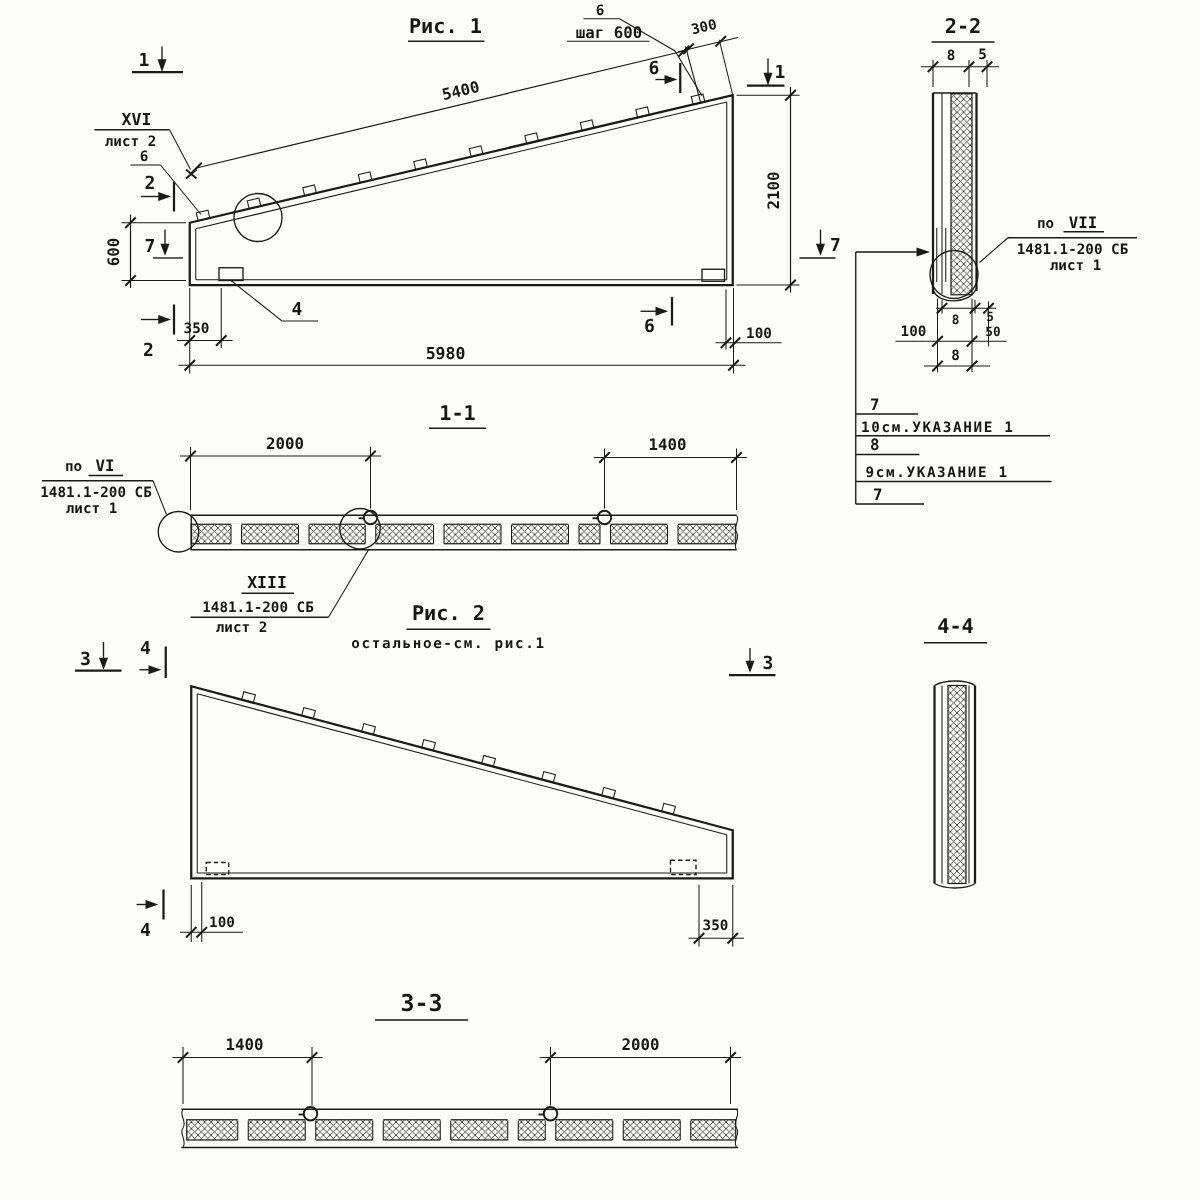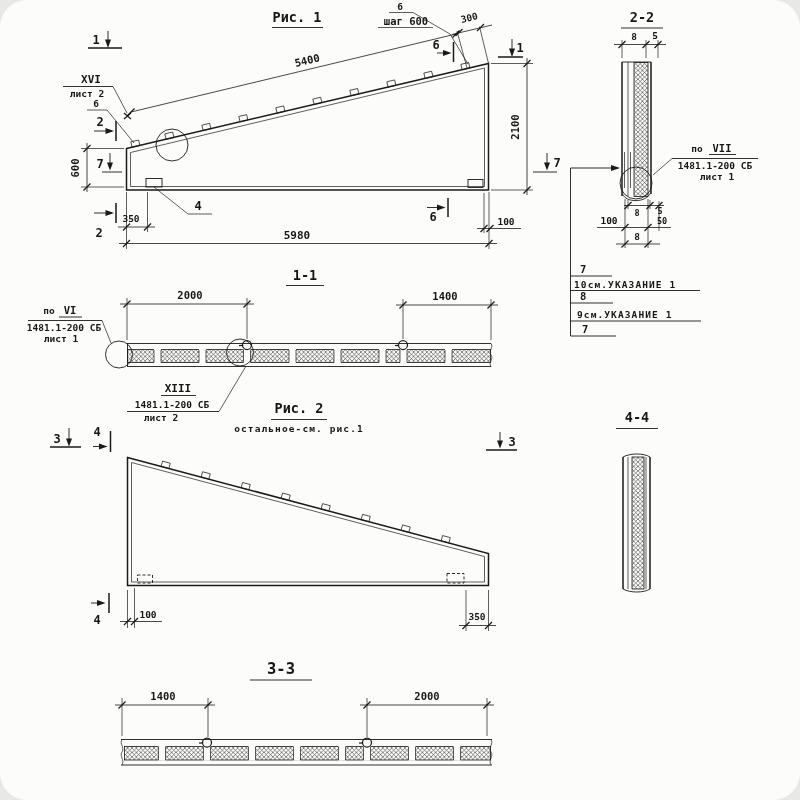--- a/index.html
+++ b/index.html
@@ -1,16 +1,16 @@
 <!DOCTYPE html>
 <html><head>
 <meta charset="utf-8">
 <style>
   html,body{margin:0;padding:0;background:#e8e8e6;}
-  #sheet{width:800px;height:800px;background:#fcfcfa;position:relative;margin:0 auto;border-radius:27px;}
+  #sheet{width:800px;height:800px;background:#fcfcfa;position:relative;margin:0 auto;}
   svg{display:block}
   .t{font-family:"DejaVu Sans Mono","Liberation Mono",monospace;font-weight:bold;fill:#161616;}
   .s8{font-size:8.5px}.s9{font-size:9.5px}.s10{font-size:10.5px}.s11{font-size:11px}
   .s12{font-size:12px}.s13{font-size:13.5px}.s15{font-size:15.5px}
   .ls{letter-spacing:1.1px}
   .ln{stroke:#1a1a1a;stroke-width:0.9;fill:none}
   .thick{stroke-width:1.5}
   .thin{stroke-width:0.7}
   .dim{stroke-width:0.8}
   .tk{stroke:#1a1a1a;stroke-width:1.25;fill:none}

